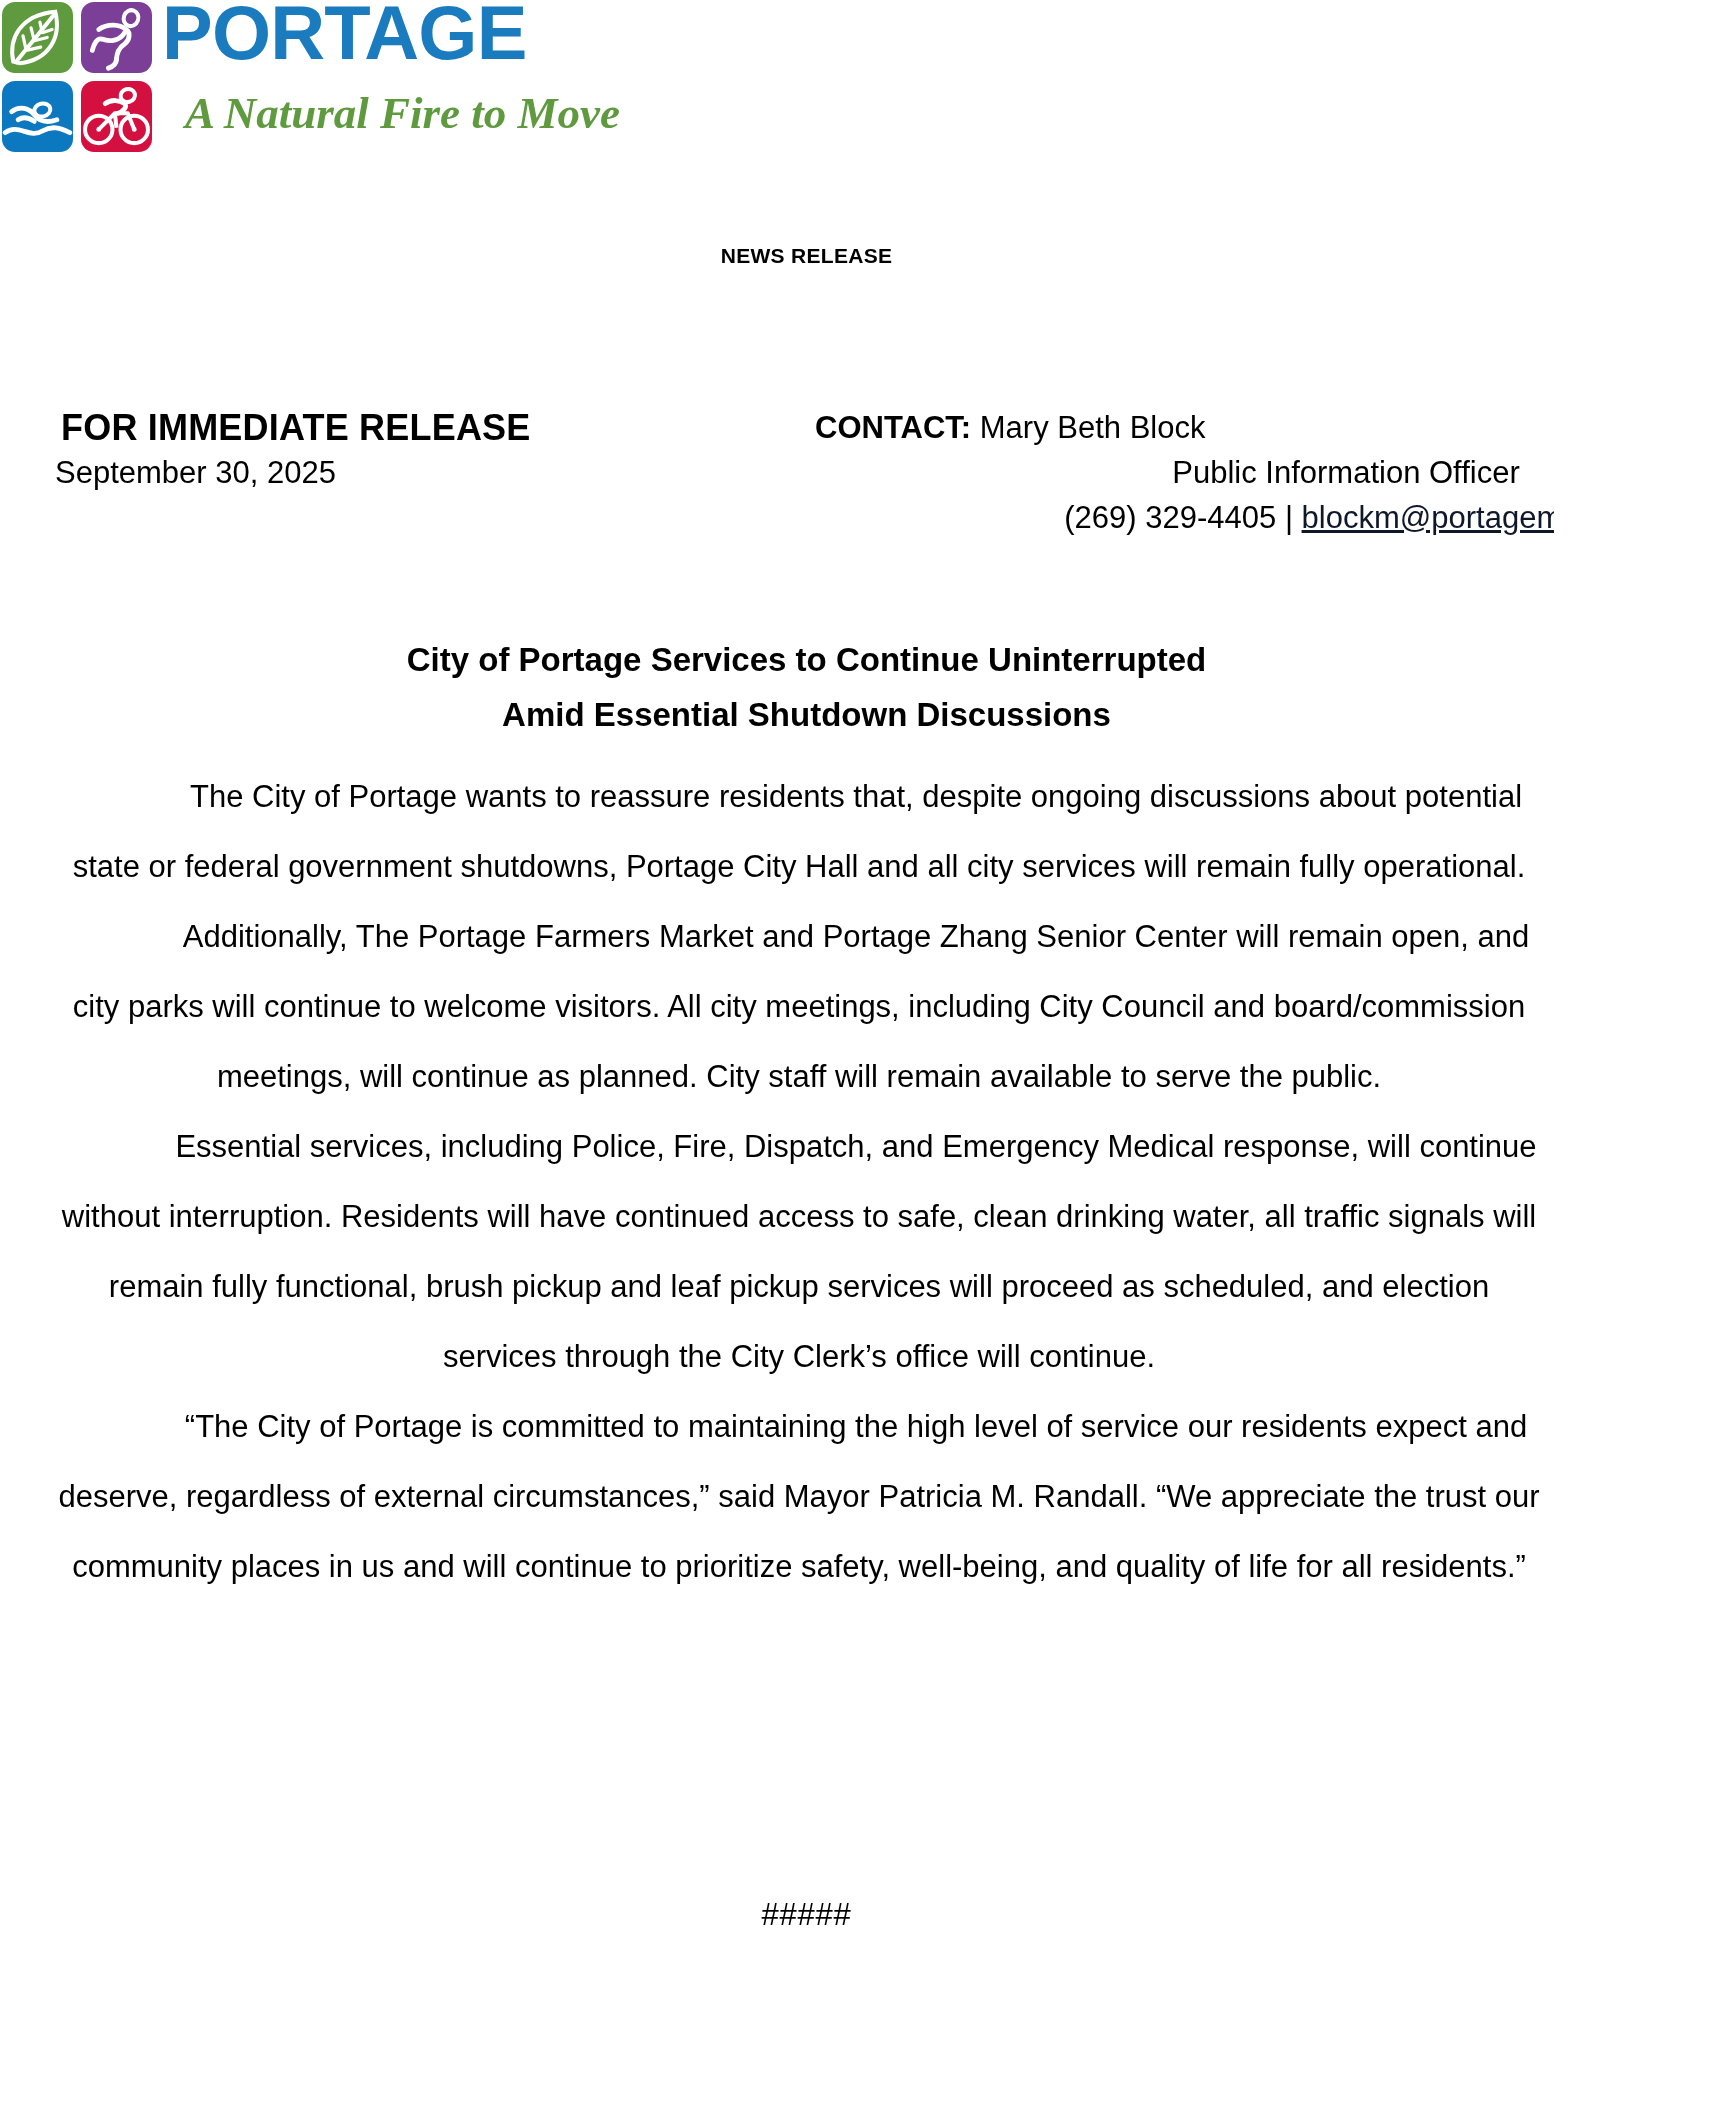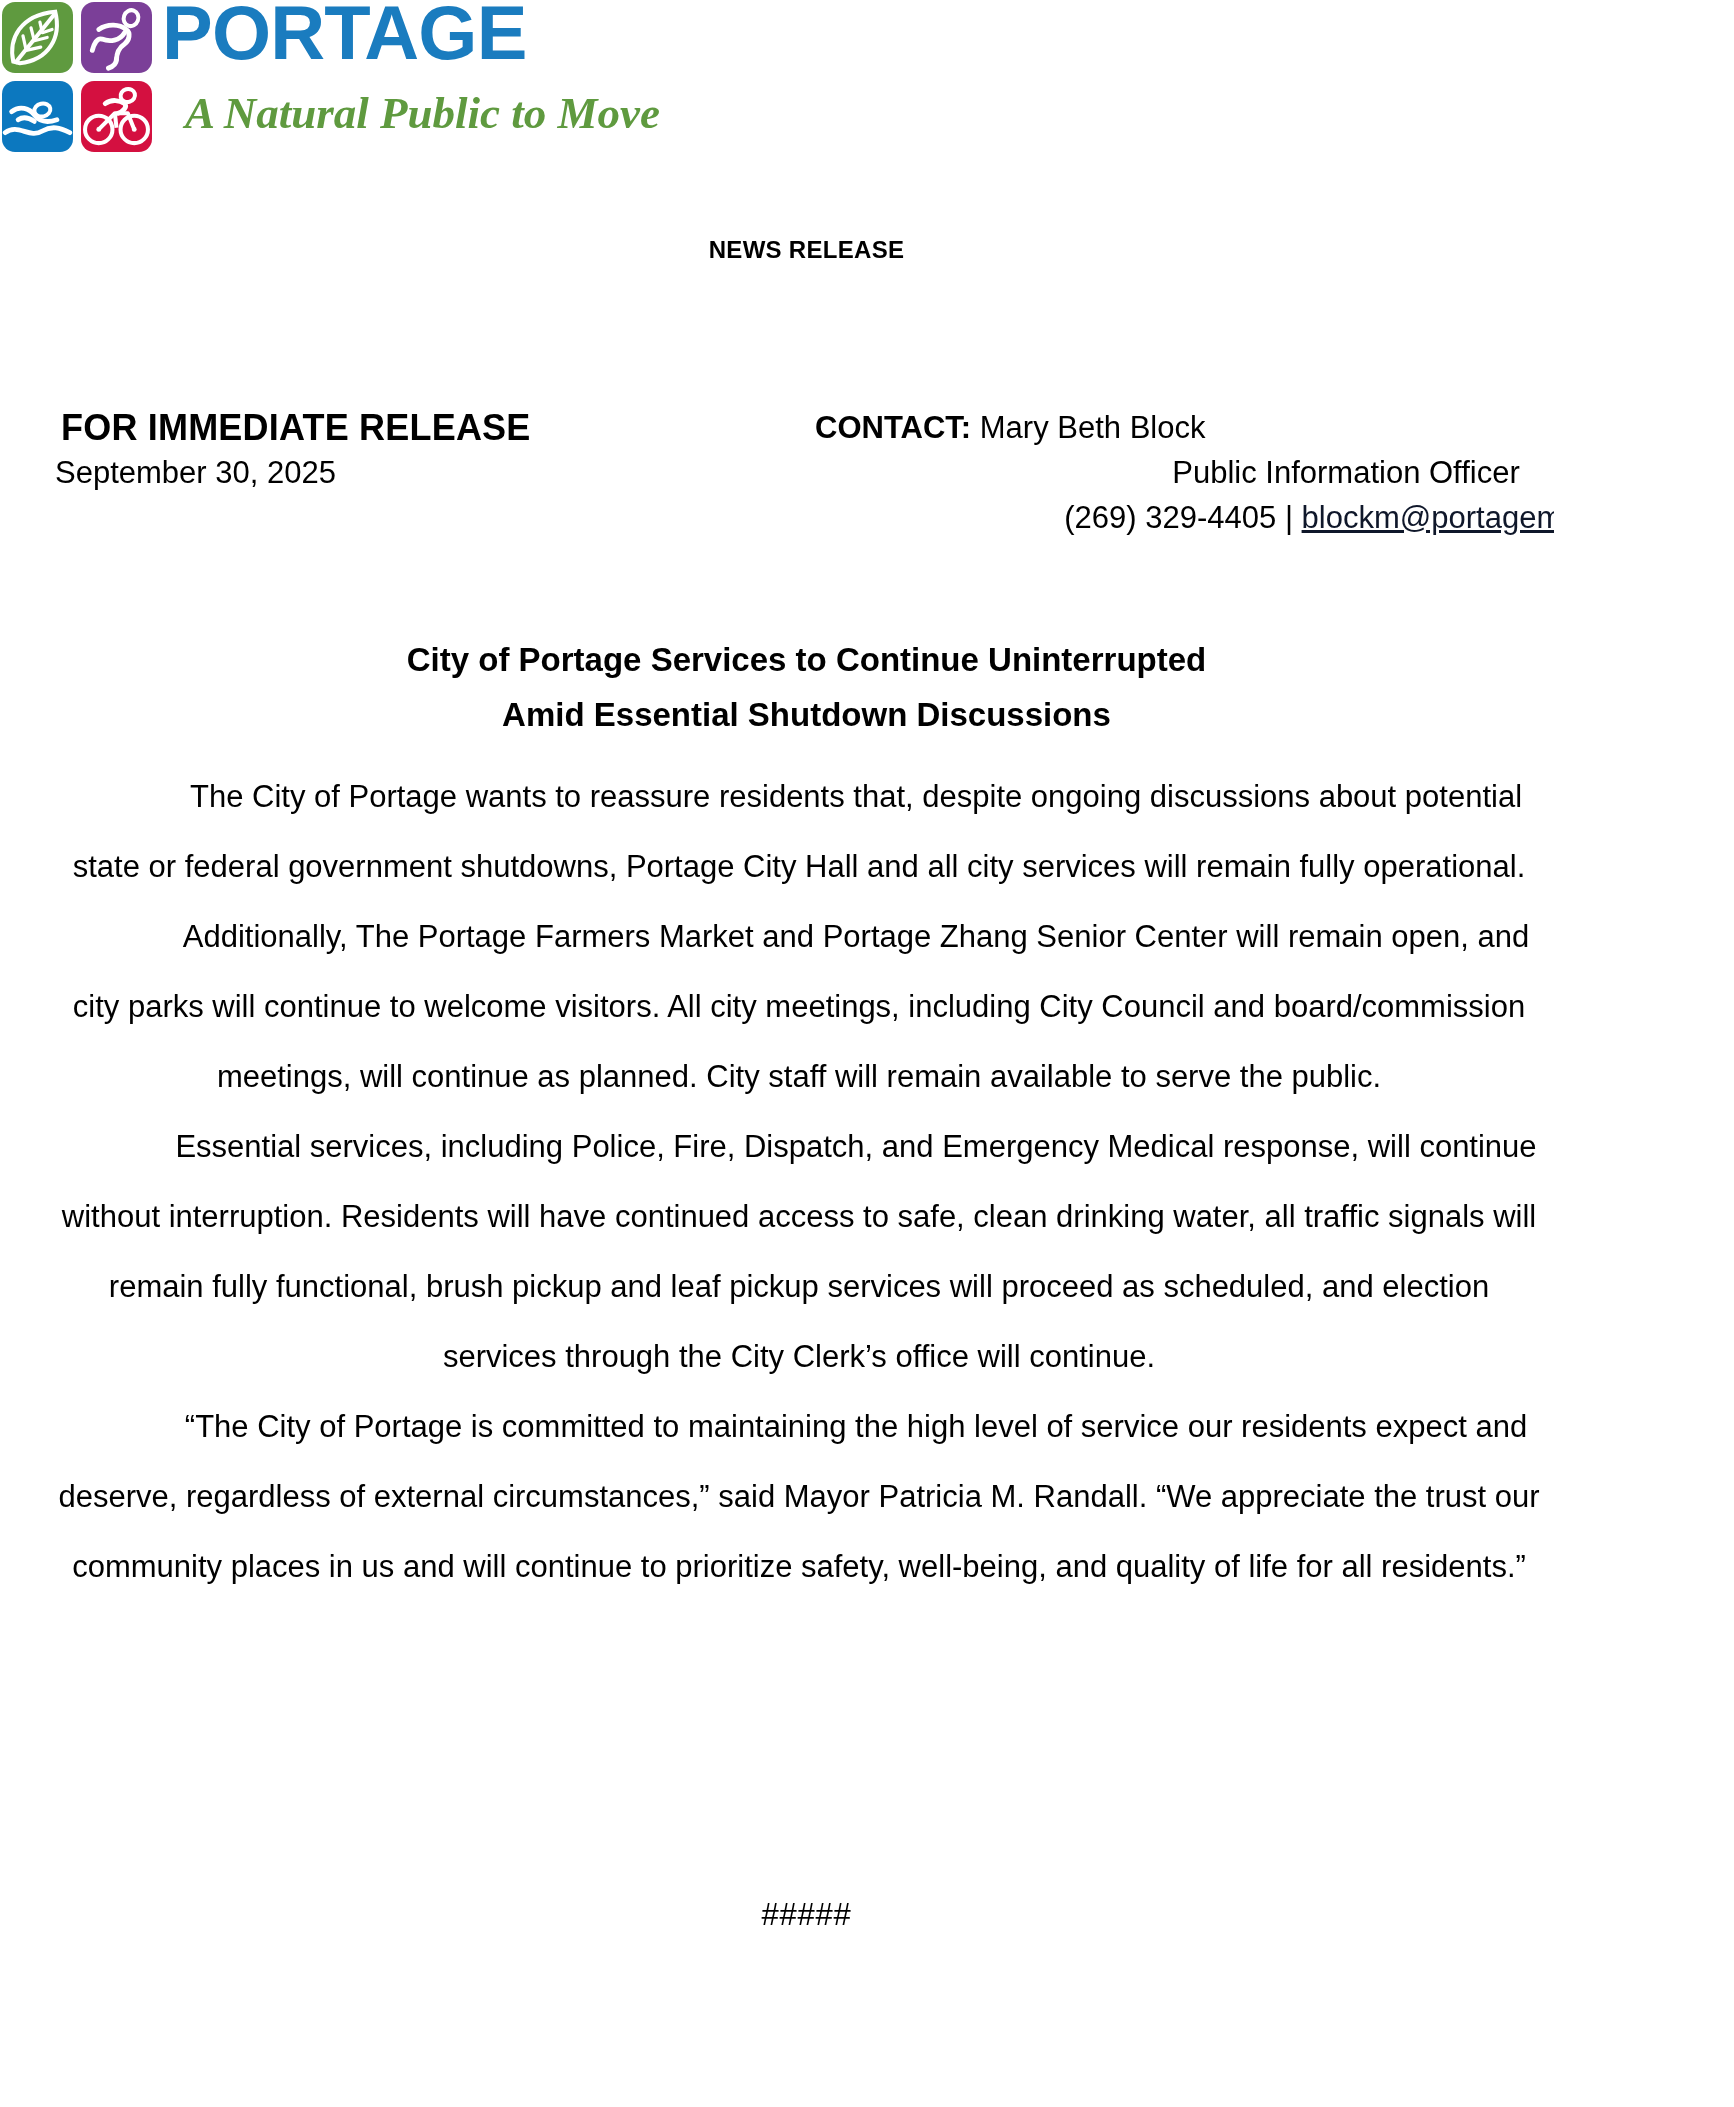--- a/index.html
+++ b/index.html
@@ -77,24 +77,24 @@
   .doc {
     position: absolute;
     left: 0;
     top: 0;
     width: 1734px;
   }
 
   .news-release-title {
     position: absolute;
     left: 0;
-    top: 236px;
+    top: 244px;
     width: 1613px;
     text-align: center;
-    font-size: 24px;
+    font-size: 21px;
     font-weight: bold;
     letter-spacing: 0.3px;
   }
 
   .meta-row {
     position: absolute;
     left: 55px;
     top: 405px;
     width: 1630px;
   }
@@ -221,21 +221,21 @@
             <ellipse cx="58" cy="18" rx="9" ry="8" fill="none" stroke="#ffffff" stroke-width="5" transform="rotate(-15 58 18)"></ellipse>
             <path d="M30 28 C38 22 48 24 54 28 C58 32 52 38 46 40" fill="none" stroke="#ffffff" stroke-width="6" stroke-linecap="round"></path>
           </svg>
         </span>
       </div>
 
     </div>
 
     <div class="logo-wordmark">PORTAGE</div>
 
-    <div class="logo-tagline">A Natural Public to Move</div>
+    <div class="logo-tagline">A Natural Fire to Move</div>
   </div>
 
   <div class="doc">
 
     <div class="news-release-title">NEWS RELEASE</div>
 
     <div class="meta-row">
 
       <div class="meta-left">
         <div class="line1">FOR IMMEDIATE RELEASE</div>

